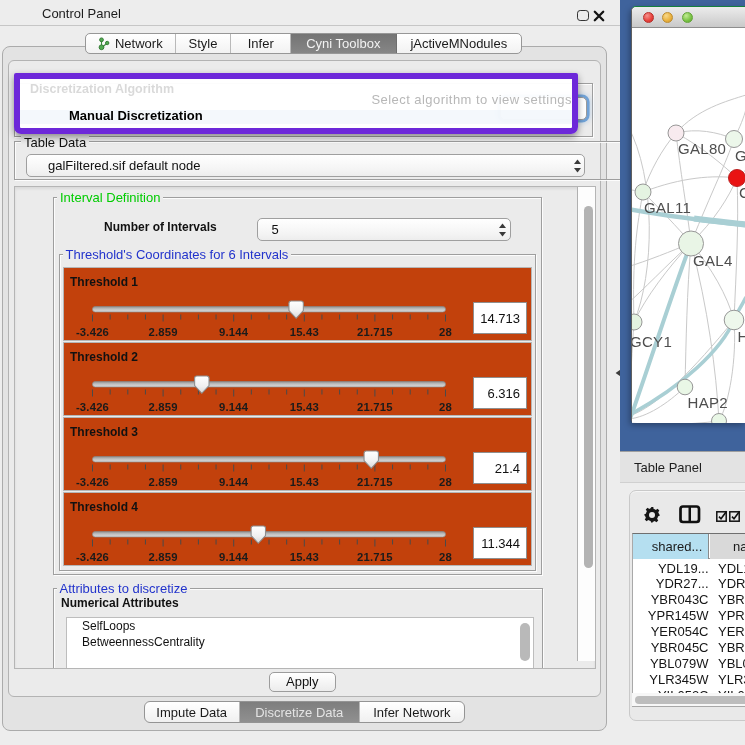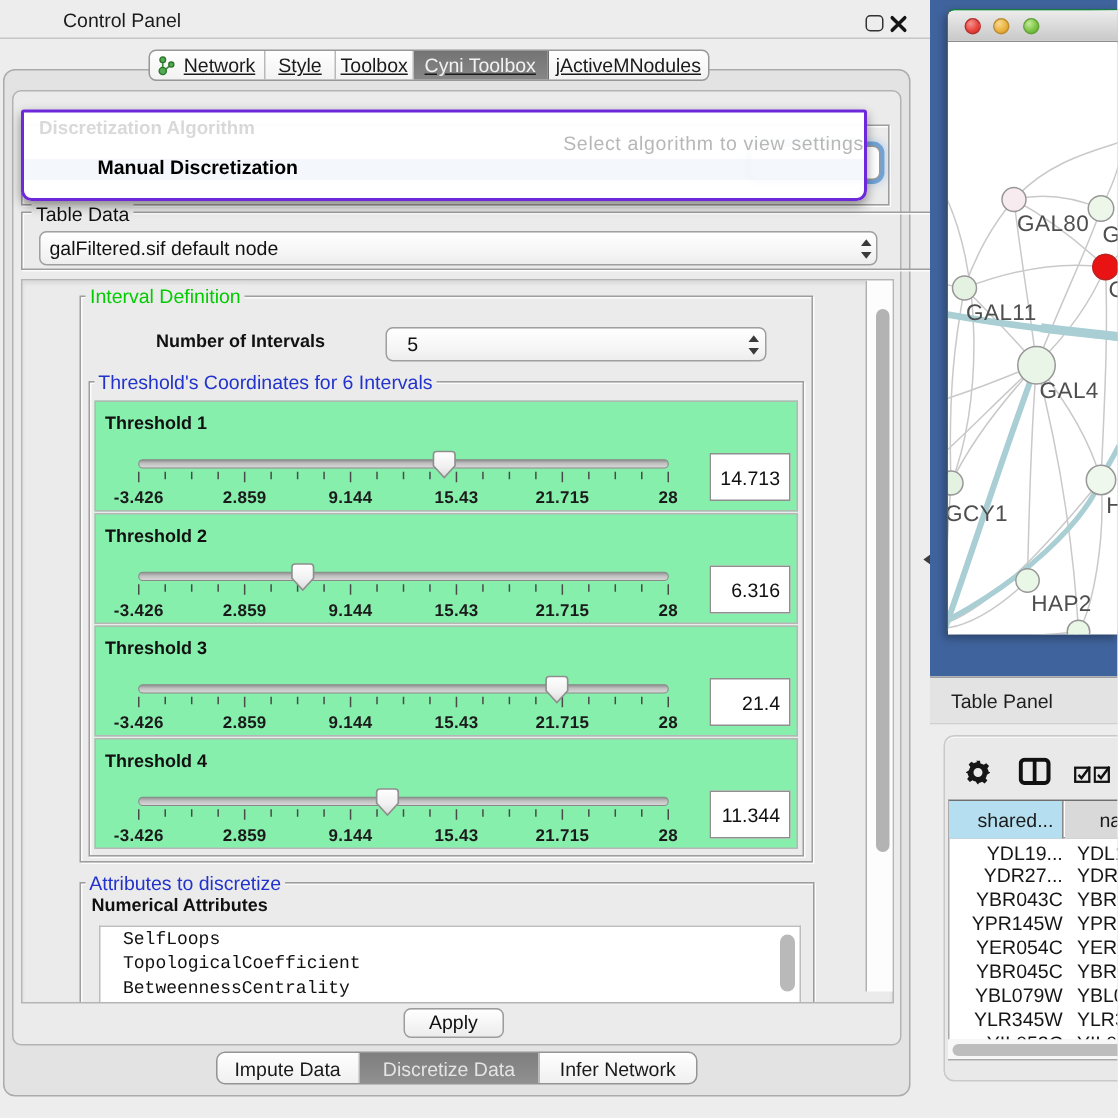--- a/index.html
+++ b/index.html
@@ -4,52 +4,52 @@
 * { margin:0; padding:0; box-sizing:border-box; }
 html,body { width:745px; height:745px; overflow:hidden; }
 body { font-family:"Liberation Sans", sans-serif; background:#ededed; position:relative; }
 
 #leftpanel { position:absolute; left:0; top:0; width:620px; height:745px; background:#ededed; }
 #cp-title { position:absolute; left:14px; top:6px; font-size:13px; color:#1c1c1c;margin-left:28px; }
 #cp-divider { position:absolute; left:0; top:25px; width:620px; height:1px; background:#c6c6c6; }
 #rectA { position:absolute; left:2px; top:46px; width:605px; height:685px; background:#e3e3e3; border:1px solid #ababab; border-radius:8px; }
 #rectB { position:absolute; left:8px; top:60px; width:593px; height:637px; background:#ebebeb; border:1px solid #b3b3b3; border-radius:6px; }
 
-#toptabs { position:absolute; left:99px; top:33px; width:374px; height:21px; background:linear-gradient(#ffffff,#f2f2f2); border:1px solid #979797; border-radius:5px; display:flex; align-items:center; font-size:13px; color:#1a1a1a; z-index:30;text-decoration:underline; }
+#toptabs { position:absolute; left:85px; top:33px; width:437px; height:21px; background:linear-gradient(#ffffff,#f2f2f2); border:1px solid #979797; border-radius:5px; display:flex; align-items:center; font-size:13px; color:#1a1a1a; z-index:30; }
 #toptabs .seg { height:100%; display:flex; align-items:center; justify-content:center; border-right:1px solid #b9b9b9; }
 #toptabs .seg:last-child { border-right:none; }
 #toptabs .dark { background:linear-gradient(#747474,#868686); color:#f2f2f2; border-right:1px solid #6e6e6e; }
 
 #floatbtn { position:absolute; left:577px; top:9.5px; width:11.5px; height:11.5px; border:1.6px solid #333; border-radius:3.2px; }
 
 .group { position:absolute; border:1px solid #9e9e9e; box-shadow:1px 1px 0 rgba(255,255,255,0.85), inset 1px 1px 0 rgba(255,255,255,0.85); }
 .gtitle { position:absolute; top:-7.5px; font-size:13px; padding:0 3px; white-space:nowrap; }
 
 .combo { position:absolute; background:linear-gradient(#ffffff,#f4f4f4 70%,#ededed); border:1px solid #9f9f9f; border-radius:5px; font-size:13px; color:#111; }
 
 #scrollpane { position:absolute; left:14px; top:186px; width:582px; height:483px; background:#ebebeb; border:1px solid #b5b5b5; overflow:hidden; box-shadow:inset 0 2px 3px rgba(0,0,0,0.08); }
 #vsb { position:absolute; left:561.5px; top:0; width:19.5px; height:474px; background:#fdfdfd; border-left:1px solid #b0b0b0; }
 #vsb .thumb { position:absolute; left:6.5px; top:19px; width:8.5px; height:362px; background:#b3b3b3; border-radius:4.5px; }
-.thrbox { position:absolute; left:47.5px; width:469.5px; height:74px; background:#86efac; border:1px solid #b6b6b6; }
+.thrbox { position:absolute; left:47.5px; width:469.5px; height:74px; background:#c2410c; border:1px solid #b6b6b6; }
 .thrname { position:absolute; left:6.5px; top:7px; font-size:12px; font-weight:bold; color:#111; }
 .thrbox svg { position:absolute; left:0; top:0; }
 .valbox { position:absolute; left:409px; top:34px; width:54.5px; height:32px; background:#fff; border:1px solid #8f8f8f; display:flex; align-items:center; justify-content:flex-end; font-size:13px; color:#111; padding-right:6px; }
 
-#attrlist { position:absolute; left:51px; top:430px; width:468px; height:51px; background:#fff; border:1px solid #bdbdbd; border-bottom:none; font-size:12px; color:#111; overflow:hidden;font-family:Liberation Mono, monospace; }
+#attrlist { position:absolute; left:51px; top:430px; width:468px; height:51px; background:#fff; border:1px solid #bdbdbd; border-bottom:none; font-size:12px; color:#111; overflow:hidden; }
 #attrlist div { padding-left:15px; height:16.3px; line-height:16.3px; }
 #attrsb { position:absolute; left:504.5px; top:436px; width:10px; height:38px; background:#b9b9b9; border-radius:5px; }
 
 #applybtn { position:absolute; left:268.5px; top:671.5px; width:67.5px; height:20px; background:linear-gradient(#ffffff,#ececec); border:1px solid #9c9c9c; border-radius:5px; font-size:13px; color:#111; display:flex; align-items:center; justify-content:center; z-index:5; }
 
 #bottabs { position:absolute; left:143.5px; top:701px; width:321.5px; height:22px; background:linear-gradient(#ffffff,#f0f0f0); border:1px solid #949494; border-radius:6px; display:flex; align-items:center; font-size:13px; color:#1a1a1a; z-index:30; }
 #bottabs .seg { height:100%; display:flex; align-items:center; justify-content:center; border-right:1px solid #b9b9b9; }
 #bottabs .seg:last-child { border-right:none; }
 #bottabs .dark { background:linear-gradient(#7e7e7e,#909090); color:#e4e4e4; }
 
-#popup { position:absolute; left:14px; top:73px; width:564px; height:61px; background:rgba(255,255,255,0.97); border:2px solid #6d28d9; border-radius:2px 2px 7px 7px; box-shadow:0 3px 7px rgba(0,0,0,0.42); z-index:20; font-size:13px; color:#000; }
+#popup { position:absolute; left:14px; top:73px; width:564px; height:61px; background:rgba(255,255,255,0.97); border:6px solid #6d28d9; border-radius:2px 2px 7px 7px; box-shadow:0 3px 7px rgba(0,0,0,0.42); z-index:20; font-size:13px; color:#000; }
 #popup .ghost { position:absolute; left:10px; top:3px; font-weight:bold; font-size:12.5px; color:rgba(95,95,95,0.24); }
 #popup .hint { position:absolute; left:0; top:13px; width:100%; text-align:right; color:#b7b7b7; letter-spacing:0.45px; }
 #popup .it1 { position:absolute; left:1px; top:29px; font-weight:bold;margin-left:48px; }
 #popup .it2 { position:absolute; left:1px; top:45px; }
 
 #combofocus { position:absolute; left:500px; top:96.5px; width:87px; height:23px; background:#fff; border:1px solid #9a9a9a; border-radius:5px; box-shadow:0 0 0 2.6px rgba(96,152,210,0.85), 0 0 4px 4px rgba(120,170,222,0.3); z-index:10; }
 
 #bluebg { position:absolute; left:620px; top:0; width:125px; height:451px; background:#3f639c; }
 #netwin { position:absolute; left:631px; top:6px; width:114px; height:416px; background:#fff; border-left:1px solid #606060; border-top:1px solid #15803d; border-bottom:2px solid #3a5170; box-shadow:-1px 3px 6px rgba(0,0,0,0.35); border-top-left-radius:5px; }
 #nettitle { position:absolute; left:0; top:0; width:114px; height:21px; background:linear-gradient(#ececec,#c9c9c9); border-bottom:1px solid #8e8e8e; border-top-left-radius:5px; }
@@ -81,32 +81,32 @@
   <div id="cp-divider"></div>
   <div id="rectA"></div>
   <div id="toptabs">
     <div class="seg" style="width:90px"><svg width="12" height="14" viewBox="0 0 12 14" style="margin-right:5px">
           <path d="M3.5 4 V8 M5 9.5 L7.8 7.2" stroke="#3c8c3c" stroke-width="1.1" fill="none"></path>
           <circle cx="3.5" cy="2.8" r="1.9" fill="#52ab52" stroke="#2c742c" stroke-width="0.9"></circle>
           <circle cx="3.5" cy="10.3" r="2.4" fill="#52ab52" stroke="#2c742c" stroke-width="0.9"></circle>
           <circle cx="9.2" cy="6" r="1.7" fill="#52ab52" stroke="#2c742c" stroke-width="0.9"></circle>
         </svg>Network</div>
     <div class="seg" style="width:56px">Style</div>
-    <div class="seg" style="width:60px">Toolbox</div>
+    <div class="seg" style="width:60px">Infer</div>
     <div class="seg dark" style="width:106px">Cyni Toolbox</div>
     <div class="seg" style="width:125px">jActiveMNodules</div>
   </div>
   <div id="rectB"></div>
 
   <div class="group" style="left:14px; top:83px; width:579px; height:54px;"></div>
   <div id="combofocus"></div>
 
   <div class="group" style="left:14px; top:141px; width:678px; height:39px;">
     <div class="gtitle" style="left:6px; background:#ebebeb; color:#111;">Table Data</div>
-    <div class="combo" style="left:11px; top:12px; width:559px; height:22.5px; line-height:21px; padding-left:6px;">galFiltered.sif default node<svg style="position:absolute;left:546px;top:4px" width="9" height="14" viewBox="0 0 9 14">
+    <div class="combo" style="left:11px; top:12px; width:559px; height:22.5px; line-height:21px; padding-left:21px;">galFiltered.sif default node<svg style="position:absolute;left:546px;top:4px" width="9" height="14" viewBox="0 0 9 14">
 <path d="M4.5 0.5 L8 5 H1 Z" fill="#3a3a3a"></path>
           <path d="M4.5 13.5 L8 9 H1 Z" fill="#3a3a3a"></path>
         </svg></div>
   </div>
 
   <div id="popup">
     <div class="stripe" style="position:absolute;left:0;top:30.5px;width:100%;height:14.5px;background:rgba(228,238,249,0.42);"></div>
       <div class="ghost">Discretization Algorithm</div>
     <div class="hint">Select algorithm to view settings</div>
     <div class="it1">Manual Discretization</div>
@@ -242,21 +242,20 @@
           <span>11.344</span>
         </div>
 </div>
 
     <div class="group" style="left:38px; top:400.5px; width:490px; height:90px;">
       <div class="gtitle" style="left:2.5px; background:#ebebeb; color:#2233cc;">Attributes to discretize</div>
     </div>
     <div style="position:absolute; left:46px; top:409px; font-size:12px; font-weight:bold; color:#111;">Numerical Attributes</div>
     <div id="attrlist">
       <div>SelfLoops</div>
-      <div>TopologicalCoefficient</div>
       <div>BetweennessCentrality</div>
     </div>
     <div id="attrsb"></div>
     <div id="vsb">
         <div class="thumb"></div>
       </div>
   </div>
 
   <div id="applybtn">Apply</div>
   <div id="bottabs">

